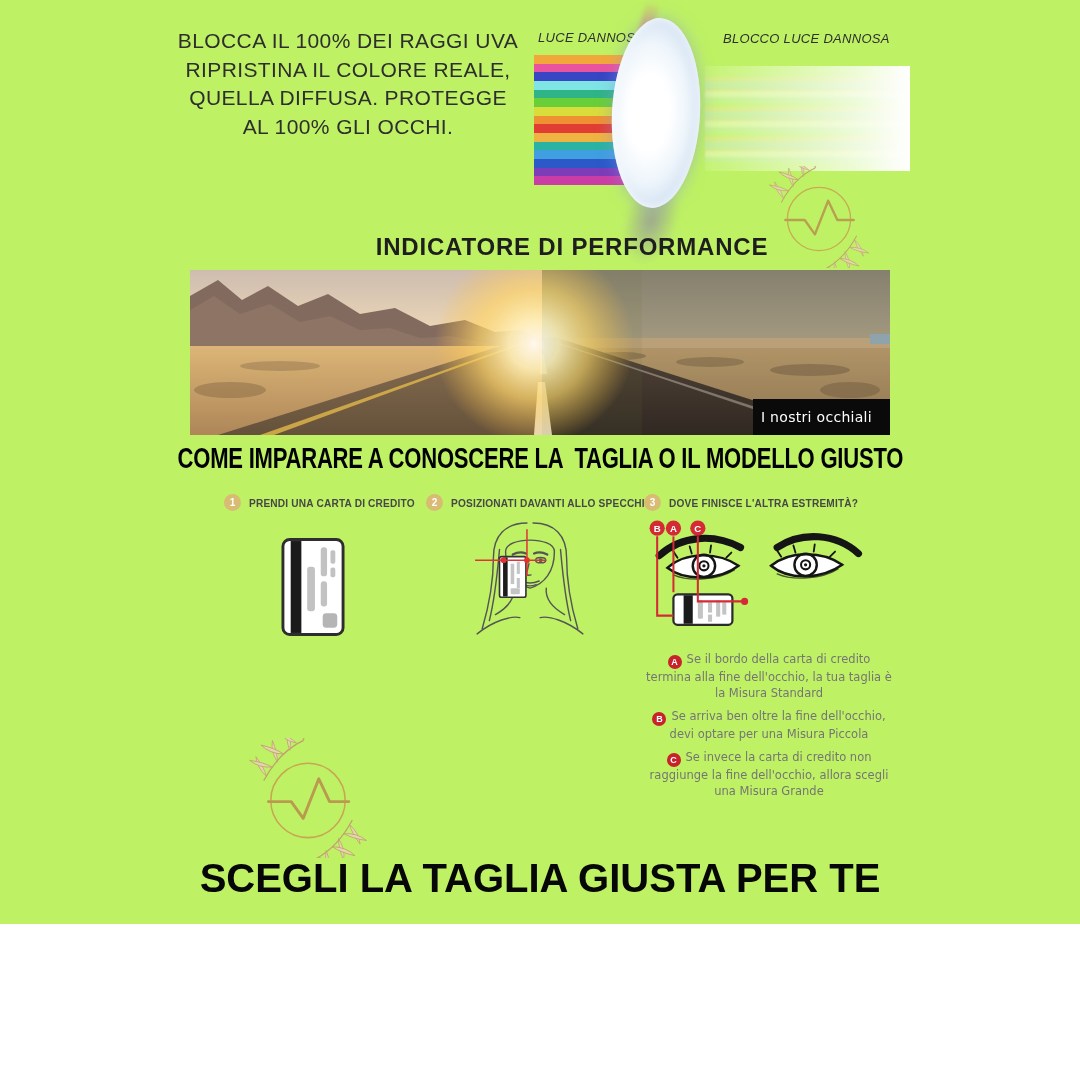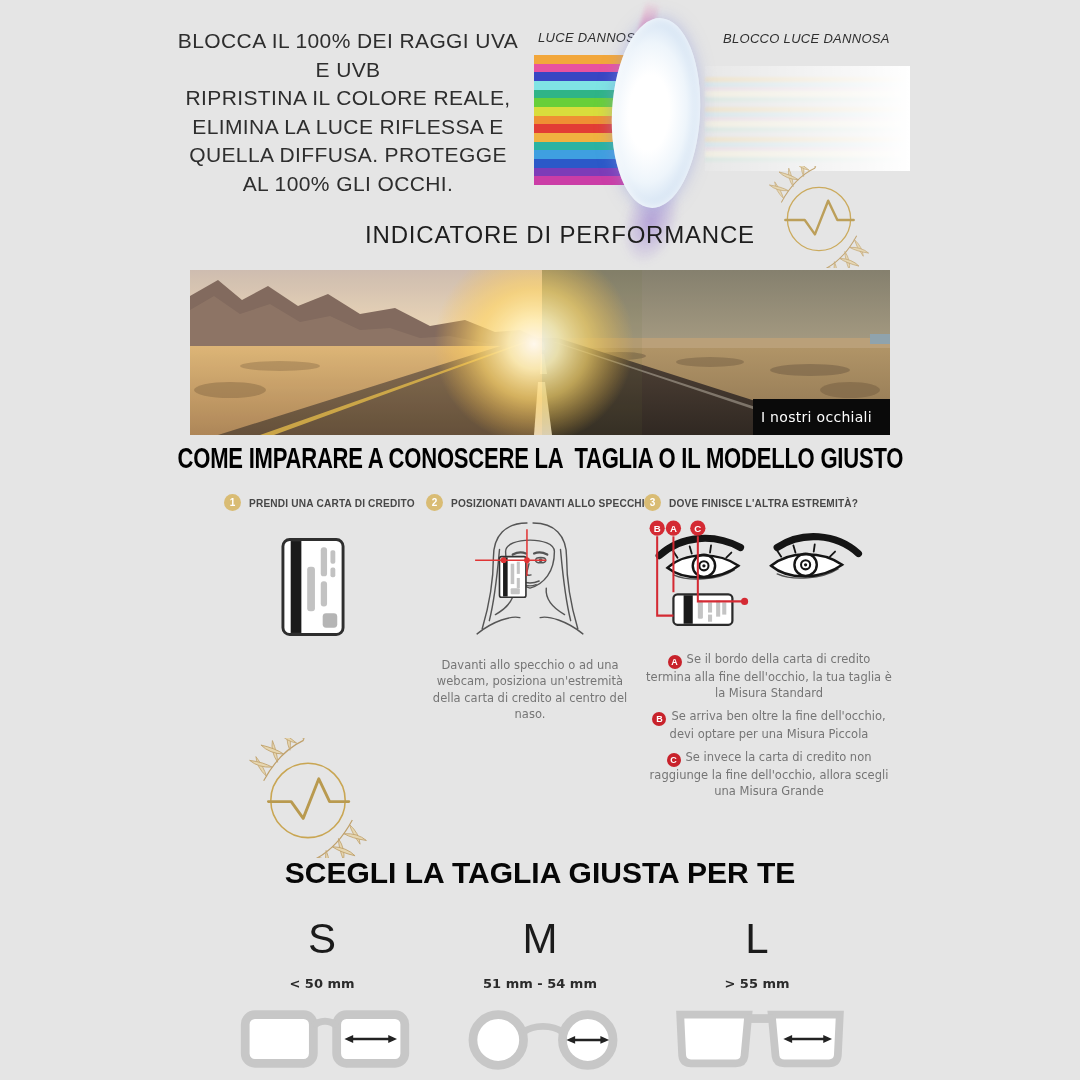--- a/index.html
+++ b/index.html
@@ -1,16 +1,16 @@
 <!DOCTYPE html>
 <html><head>
 <meta charset="utf-8">
 <style>
   html,body{margin:0;padding:0;background:#fff;}
-  .canvas{position:relative;width:1080px;height:1080px;background:#e5e5e5;overflow:hidden;
+  .canvas{position:relative;width:1080px;height:924px;background:#bef264;overflow:hidden;
           font-family:"Liberation Sans",sans-serif;color:#222;}
 
   
   .claims{position:absolute;left:168px;top:27px;width:360px;text-align:center;
           font-size:21px;line-height:28.5px;letter-spacing:.4px;color:#2e2e2e;font-weight:400;}
   .lens-graphic{position:absolute;left:520px;top:6px;width:380px;height:215px;}
   .lens-label{position:absolute;font-style:italic;font-size:13px;color:#2f2f2f;letter-spacing:.3px;white-space:nowrap;}
   .lens-label.l1{left:18px;top:24px;}
   .lens-label.l2{left:203px;top:25px;}
   .stripes{position:absolute;left:14px;top:49px;width:116px;height:130px;display:flex;flex-direction:column;filter:blur(.7px);}
@@ -28,37 +28,37 @@
   .outrays{position:absolute;left:185px;top:66px;width:200px;height:92px;opacity:.75;filter:blur(1.2px);
         background:repeating-linear-gradient(180deg,
           rgba(250,238,190,0) 0 5px, rgba(247,216,150,.45) 5px 10px,
           rgba(180,226,238,.40) 10px 15px, rgba(242,198,220,.30) 15px 19px,
           rgba(255,250,215,.5) 19px 25px, rgba(190,230,210,.35) 25px 30px);}
   .outfade{position:absolute;left:185px;top:60px;width:205px;height:105px;
         background:linear-gradient(90deg, rgba(255,255,255,.1), rgba(255,255,255,.75) 75%, #fff 100%);}
   .logo{position:absolute;}
   .logo1{left:768px;top:166px;width:102px;height:102px;opacity:.92;}
   .logo2{left:246px;top:738px;width:124px;height:120px;}
-  .perf-title{position:absolute;left:60px;top:221px;width:1000px;margin:0;text-align:center;
-        font-size:24px;font-weight:400;letter-spacing:.8px;color:#1e1e1e;}
+  .perf-title{position:absolute;left:60px;top:221px;width:1000px;margin:12px;text-align:center;
+        font-size:24px;font-weight:700;letter-spacing:.8px;color:#1e1e1e;}
 
   
   .road{position:absolute;left:190px;top:270px;width:700px;height:165px;overflow:hidden;}
   .road svg{display:block;}
   .road-label{position:absolute;bottom:0;background:#0a0a0a;color:#fdfdfd;font-size:14px;
         font-family:"DejaVu Sans",sans-serif;padding:10px 18px;letter-spacing:.3px;}
   .road-label.left{left:0;}
   .road-label.right{right:0;padding-left:8px;}
 
   
   .howto-title{position:absolute;left:0;top:442px;width:1080px;margin:0;text-align:center;color:#000;}
   .howto-title span{display:inline-block;font-size:29px;font-weight:800;letter-spacing:-.3px;
         transform:scaleX(.76);transform-origin:center;white-space:pre;}
   .sizes-title{position:absolute;left:0;top:856px;width:1080px;margin:0;text-align:center;
-        font-size:30px;font-weight:700;color:#070707;letter-spacing:0;}
+        font-size:40px;font-weight:700;color:#070707;letter-spacing:0;}
 
   
   .step{position:absolute;top:494px;text-align:center;}
   .step1{left:224px;width:178px;}
   .step2{left:426px;width:208px;}
   .step3{left:644px;width:250px;}
   .step-head{display:flex;align-items:center;justify-content:flex-start;text-align:left;}
   .numbadge{flex:0 0 auto;width:17px;height:17px;border-radius:50%;background:#d9bc74;color:#fff;
         font-size:10px;font-weight:700;line-height:17px;text-align:center;}
   .step-title{margin-left:8px;font-size:11px;font-weight:700;color:#474747;letter-spacing:.2px;
@@ -106,23 +106,21 @@
         <path d="M17,53 H36 L46,67 L59,34 L68,53 H84" stroke="#b99a4f" stroke-width="2.4" fill="none" stroke-linejoin="round" stroke-linecap="round"></path>
         <use href="#branch" transform="translate(12,34) rotate(-32)"></use>
         <use href="#branch" transform="translate(88,70) rotate(148)"></use>
       </g>
     </defs>
   </svg>
 
   <div>
     <div class="claims">
       <div>BLOCCA IL 100% DEI RAGGI UVA</div>
-      <div>E UVB</div>
       <div>RIPRISTINA IL COLORE REALE,</div>
-      <div>ELIMINA LA LUCE RIFLESSA E</div>
       <div>QUELLA DIFFUSA. PROTEGGE</div>
       <div>AL 100% GLI OCCHI.</div>
     </div>
 
     <div class="lens-graphic">
       <span class="lens-label l1">LUCE DANNOSA</span>
       <span class="lens-label l2">BLOCCO LUCE DANNOSA</span>
       <div class="stripes">
           <div style="background: rgb(242, 167, 59);"></div>
           <div style="background: rgb(232, 82, 159);"></div>
@@ -286,21 +284,20 @@
         <rect x="47" y="58" width="3" height="10" fill="#c4c4c4"></rect>
         <rect x="41" y="68" width="9" height="6" rx="1" fill="#c4c4c4"></rect>
       </g>
       <g stroke="#e03434" stroke-width="1.5">
         <line x1="6" y1="40.5" x2="76" y2="40.5"></line>
         <line x1="57" y1="10" x2="57" y2="56"></line>
         <circle cx="34" cy="40.5" r="2.8" fill="#e03434" stroke="none"></circle>
         <circle cx="57" cy="40.5" r="2.8" fill="#e03434" stroke="none"></circle>
       </g>
     </svg>
-    <p class="step-desc">Davanti allo specchio o ad una webcam, posiziona un'estremità della carta di credito al centro del naso.</p>
   </div>
 
   <div class="step step3">
     <div class="step-head">
       <span class="numbadge">3</span>
       <span class="step-title">DOVE FINISCE L'ALTRA ESTREMITÀ?</span>
     </div>
     <svg class="eyes-ill" viewBox="0 0 240 120" width="244" height="122">
       <g stroke="#151515" stroke-linecap="round" fill="none">
         <path d="M12,38 C34,18 66,16 92,30" stroke-width="7"></path>

